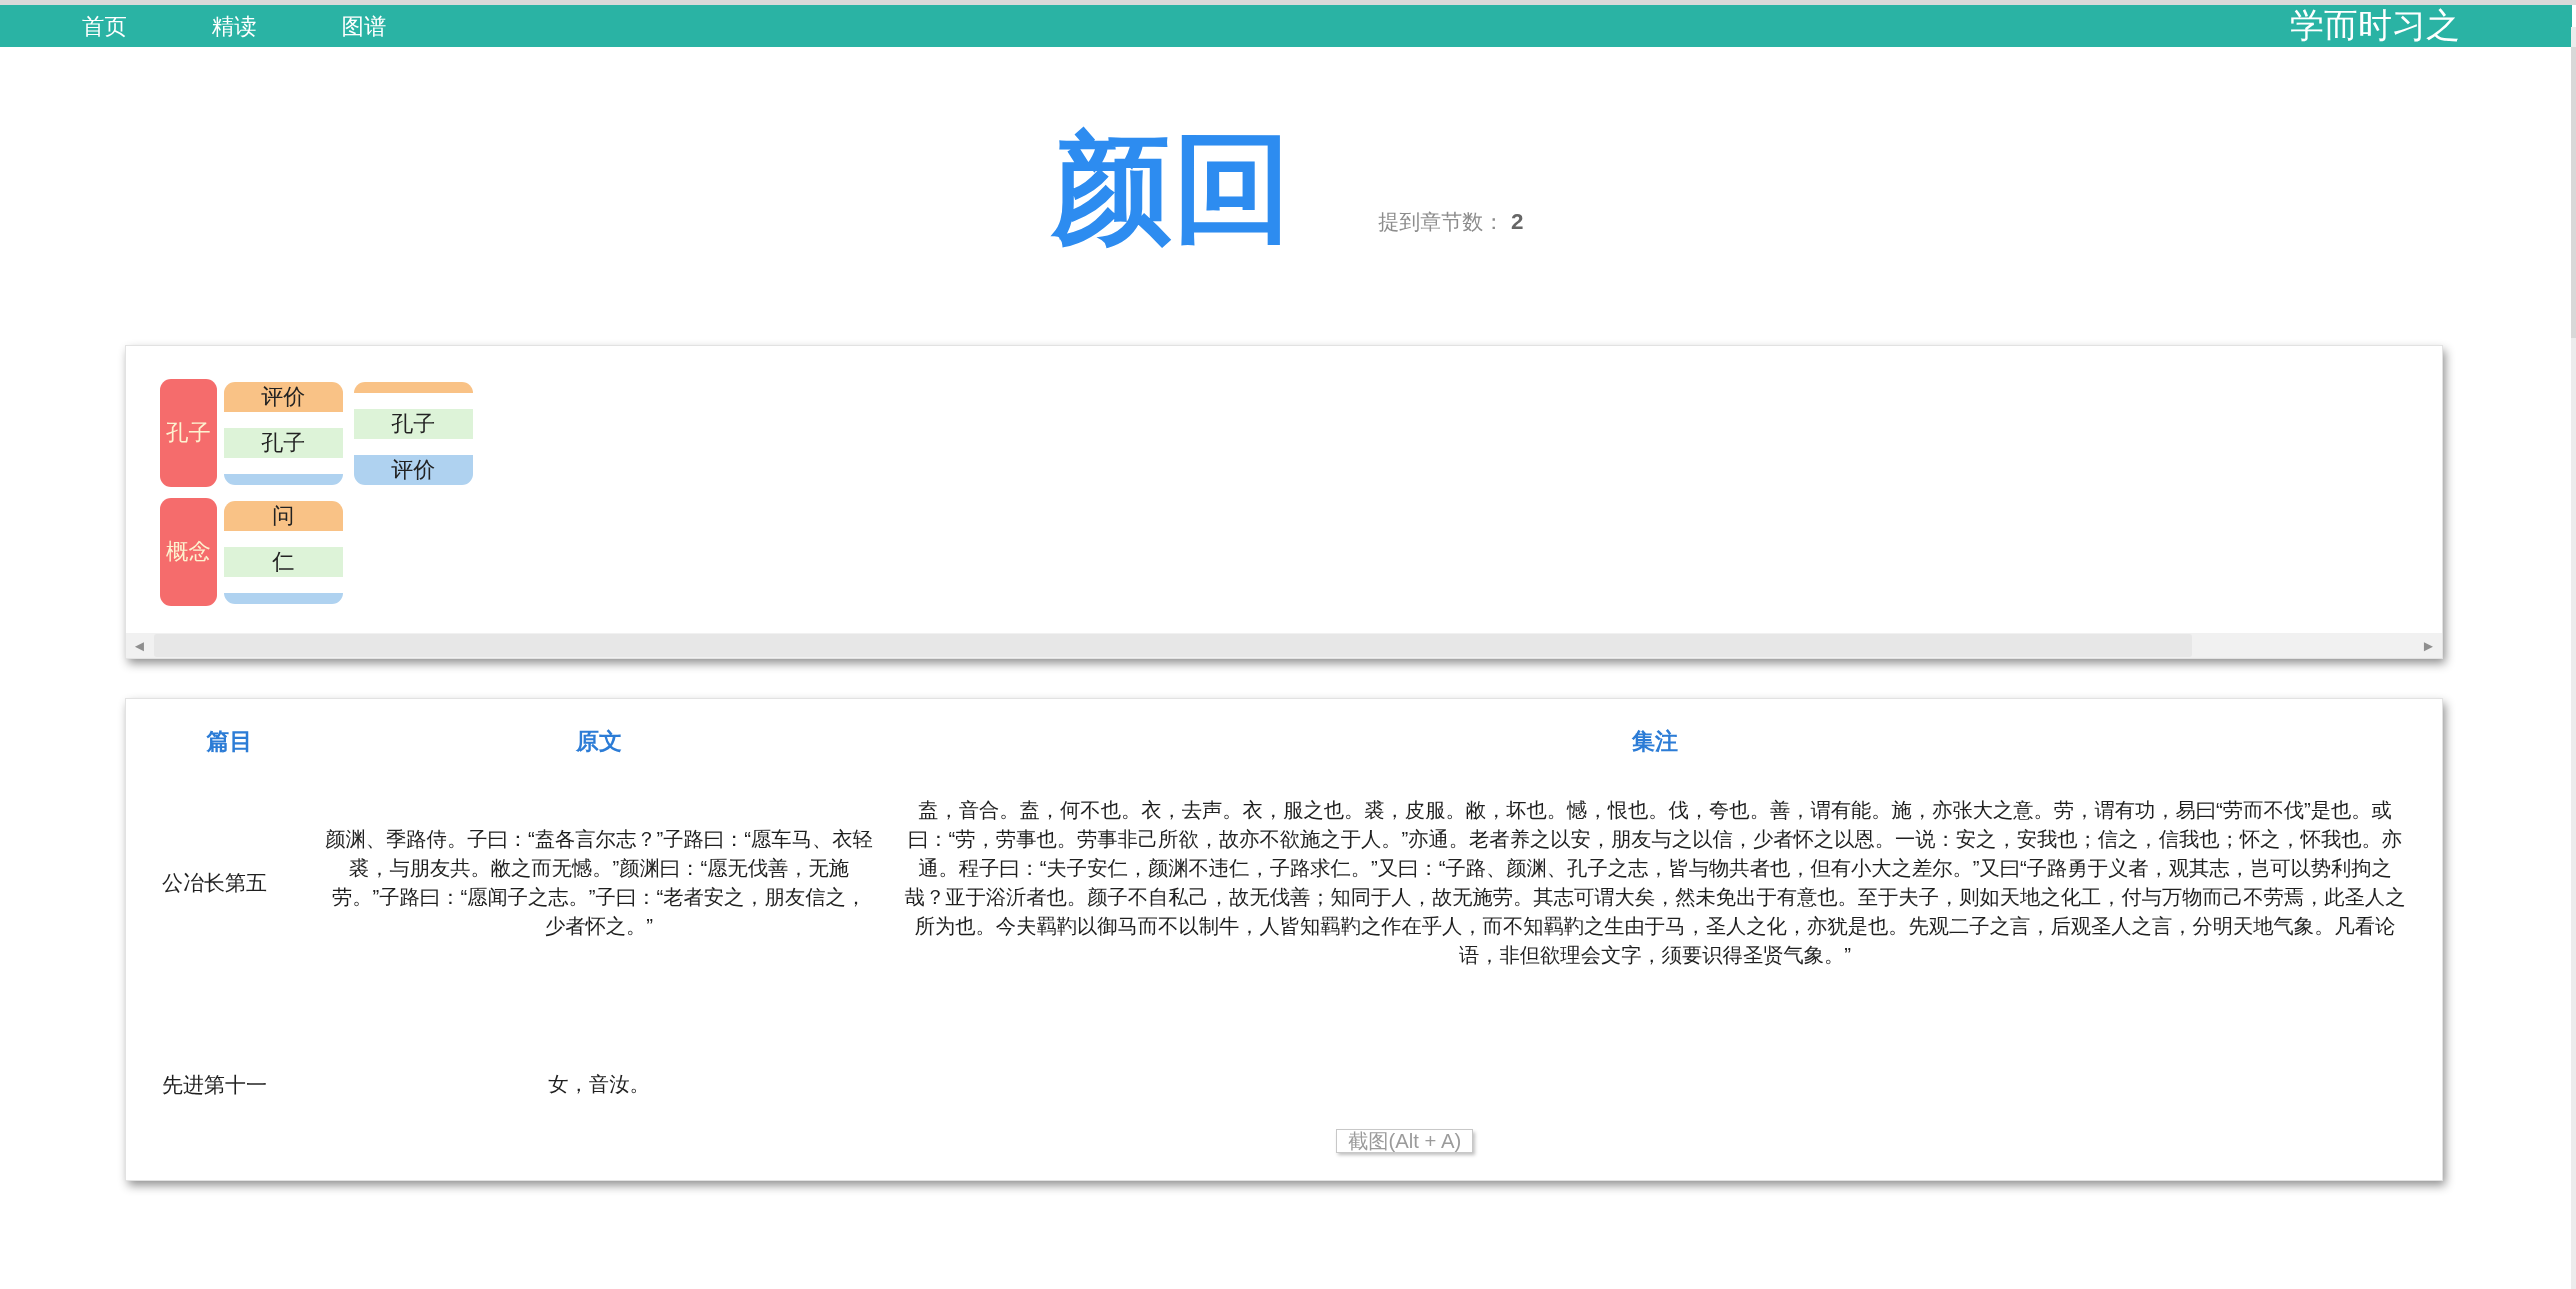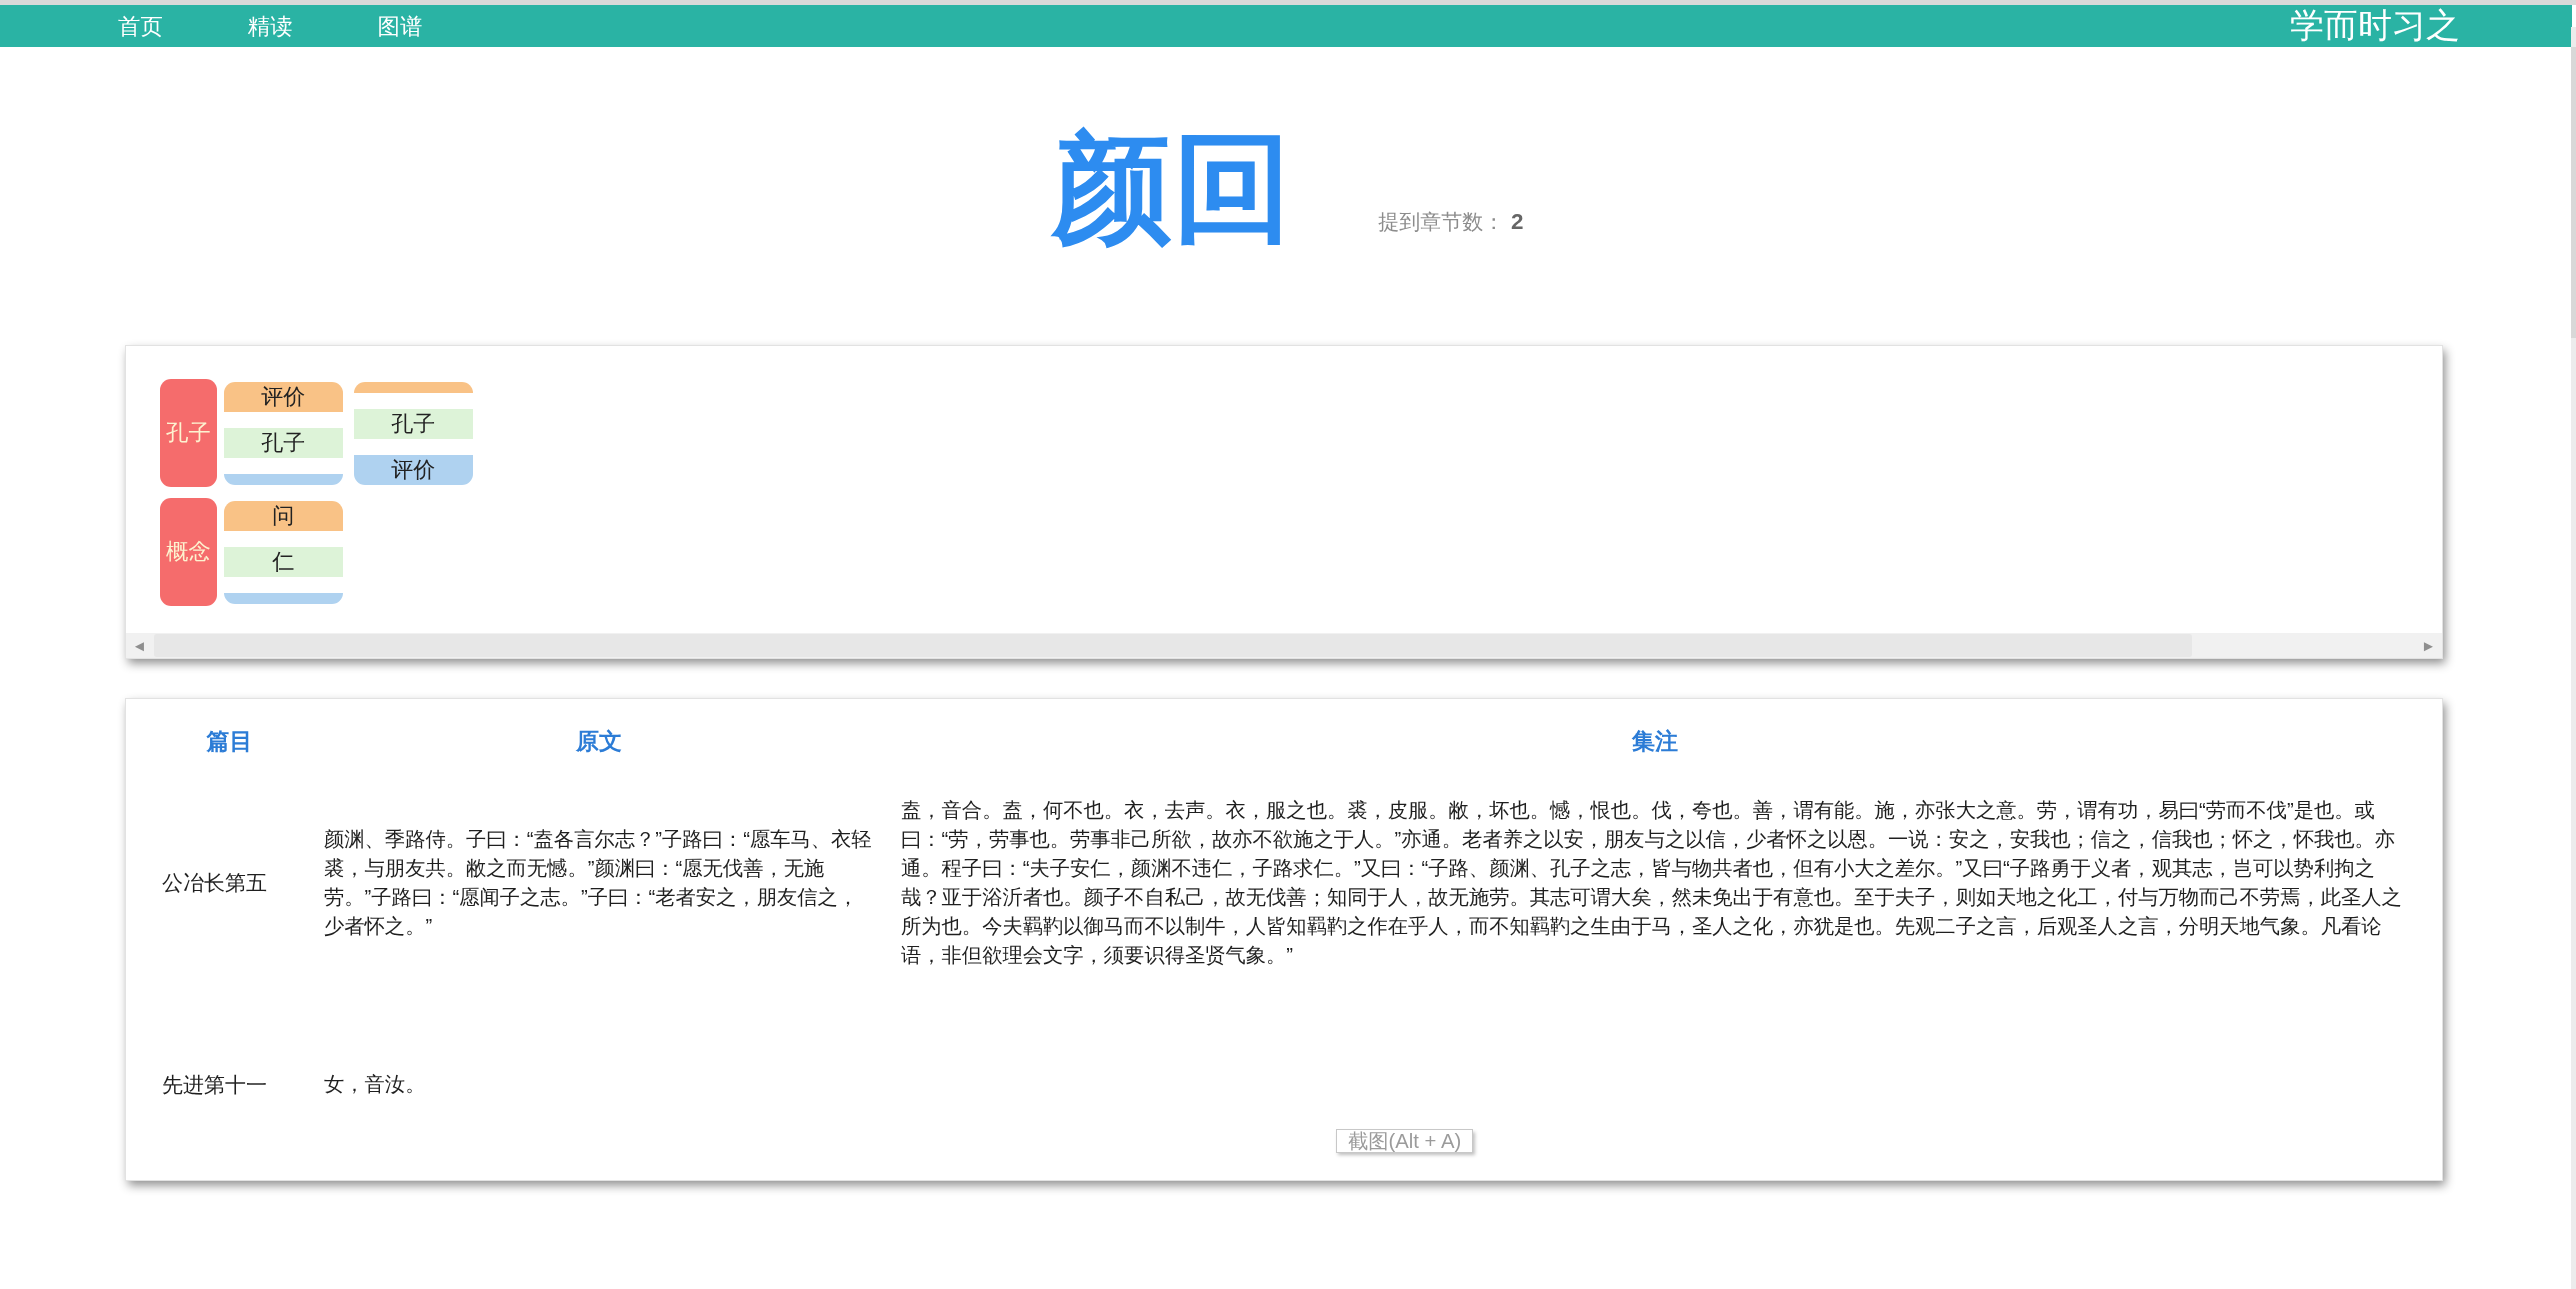--- a/index.html
+++ b/index.html
@@ -5,21 +5,21 @@
   * { margin: 0; padding: 0; box-sizing: border-box; }
   html, body { width: 2576px; height: 1290px; background: #fff; overflow: hidden;
     font-family: "Liberation Sans", "DejaVu Sans", sans-serif; color: #1f1f1f; }
   body { position: relative; }
 
   
   .top-strip { position: absolute; left: 0; top: 0; width: 100%; height: 5.4px; background: #d9d9d9; }
 
   
   .navbar { position: absolute; left: 0; top: 5.4px; right: 4.1px; height: 42px;
-    background: #2ab3a4; display: flex; align-items: center; padding-left: 118px; }
+    background: #2ab3a4; display: flex; align-items: center; padding-left: 82px; }
   .nav-item { color: #ffffff; font-size: 22.4px; margin-right: 85px; cursor: pointer; white-space: nowrap; }
   .brand { margin-left: auto; margin-right: 112px; color: #ffffff; font-size: 34px;
     font-family: "Liberation Serif", "DejaVu Serif", serif; white-space: nowrap; }
 
   
   .title-row { position: absolute; left: 0; top: 102px; width: 100%;
     display: flex; justify-content: center; align-items: baseline; }
   .page-title { font-size: 119px; font-weight: bold; color: #2d8cf0; line-height: 1.45; letter-spacing: 1.4px; }
   .mention { margin-left: 85px; font-size: 21px; color: #8c8c8c; white-space: nowrap; }
   .mention .count { font-size: 22.4px; font-weight: bold; color: #666666; margin-left: 6.8px; }
@@ -55,21 +55,21 @@
     background: #e7e7e7; border-radius: 2.7px; }
 
   
   .table-inner { padding: 27px 33px 0 36px; }
   .thead, .trow { display: grid; grid-template-columns: 135px 550px 1fr; column-gap: 27px; }
   .thead { margin-bottom: 39px; }
   .th { text-align: center; color: #2c7cd6; font-weight: bold; font-size: 23px; }
   .trow { align-items: center; }
   .trow.first { margin-bottom: 100px; }
   .td-chapter { font-size: 21px; }
-  .td-original, .td-annotation { font-size: 20.3px; line-height: 29px; text-align: left; }
+  .td-original, .td-annotation { font-size: 20.3px; line-height: 29px; text-align: center; }
 
   
   .screenshot-btn { position: absolute; left: 1336px; top: 1129px; height: 24px;
     background: #ffffff; border: 1.4px solid #c8c8c8; color: #9b9b9b; font-size: 20.3px;
     padding: 0 11px; display: flex; align-items: center; white-space: nowrap;
     box-shadow: 2px 2.7px 3.4px rgba(0,0,0,0.25); cursor: pointer;
     font-family: "Liberation Sans", sans-serif; }
 
   
   .v-scrollbar { position: absolute; top: 27px; right: 0; width: 4.7px; bottom: 0; background: #ececec; }

